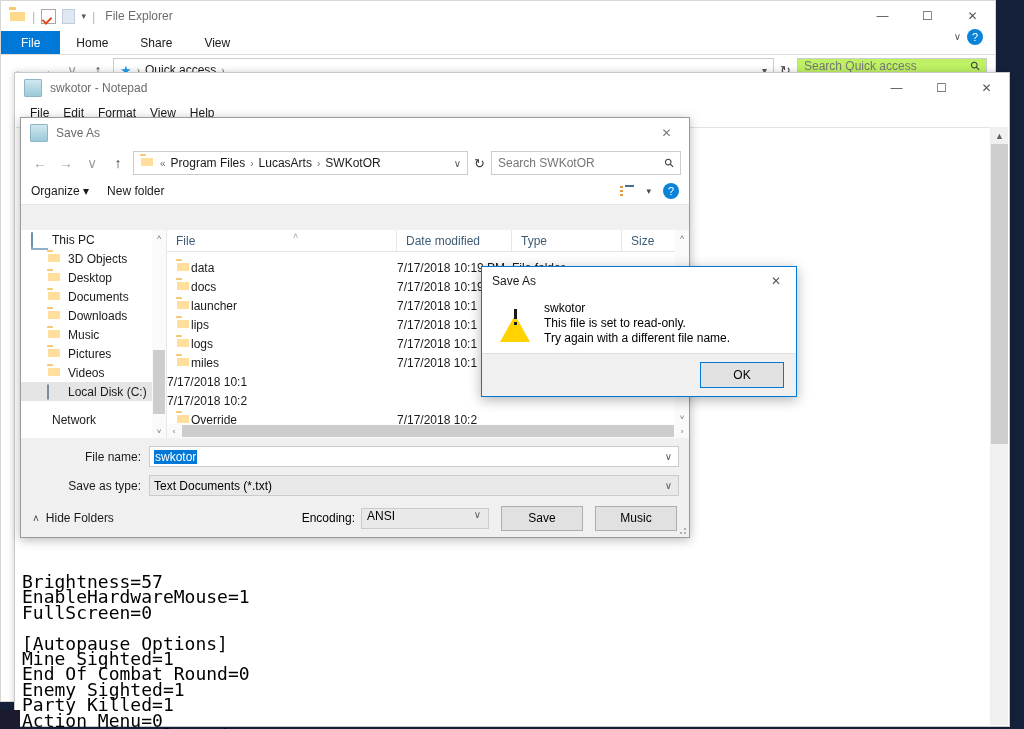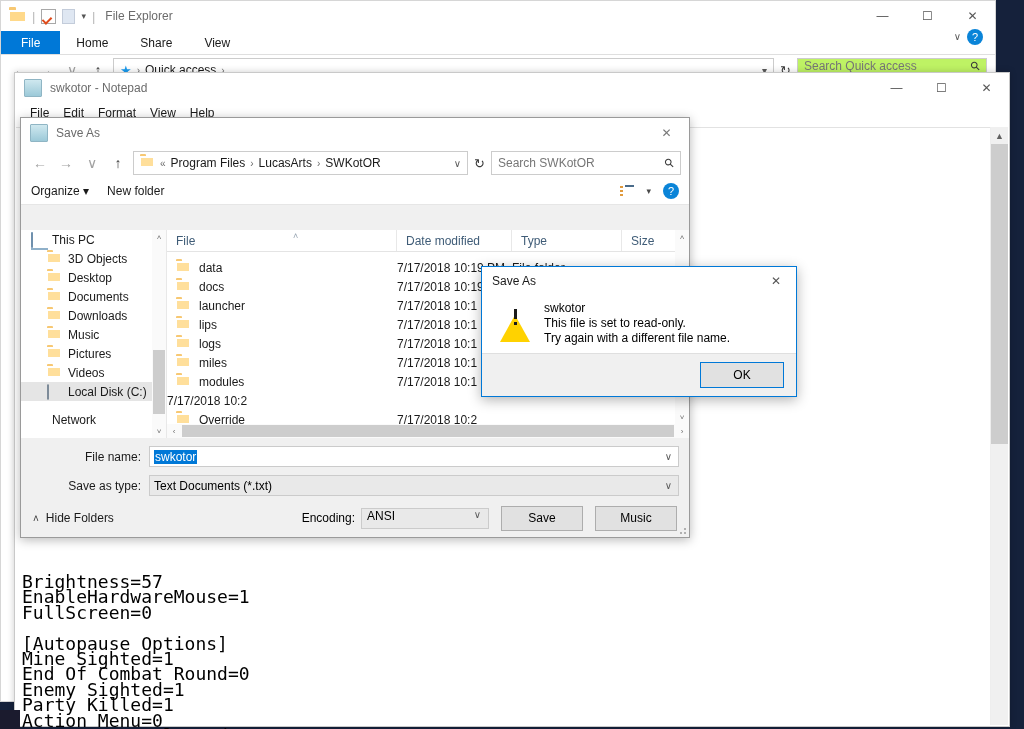--- a/index.html
+++ b/index.html
@@ -107,21 +107,21 @@
   .diskicon { width:14px;height:11px;background:linear-gradient(#cfd8e2,#9aa9ba);border:1px solid #7d8b99;border-radius:1px; }
   .navpane-scroll { position:absolute; right:0; top:0; bottom:0; width:14px; background:#fafafa; }
   .navpane-scroll .arr { height:14px; display:flex;align-items:center;justify-content:center;color:#707070;font-size:8px; }
   .navpane-scroll .thm { position:absolute; left:1px; right:1px; top:120px; height:64px; background:#cdcdcd; }
 
   .filepane { flex:1; position:relative; background:#fff; overflow:hidden; }
   .col-head { height:21px; display:flex; align-items:center; font-size:12px; color:#3f5c77; border-bottom:1px solid #e4e4e4; position:relative; }
   .col-head .ch { height:21px; display:flex; align-items:center; padding-left:9px; border-right:1px solid #e8e8e8; box-sizing:border-box; }
   .sort-caret { position:absolute; left:126px; top:1px; color:#9aa7b4; font-size:9px; }
   .frow { height:19px; display:flex; align-items:center; font-size:12px; color:#1a1a1a; }
-  .frow .c-name { width:230px; display:flex; align-items:center; gap:8px; padding-left:9px; box-sizing:border-box; }
+  .frow .c-name { width:230px; display:flex; align-items:center; padding-left:9px; box-sizing:border-box; }
   .frow .c-date { width:115px; color:#1a1a1a; }
   .frow .c-type { width:110px; color:#1a1a1a; }
   .frow .c-size { width:60px; }
   .file-vscroll { position:absolute; right:0; top:0; bottom:14px; width:14px; background:#fafafa; }
   .file-vscroll .arr { height:14px; display:flex;align-items:center;justify-content:center;color:#707070;font-size:8px; }
   .file-hscroll { position:absolute; left:0; right:0; bottom:0; height:14px; background:#fafafa; display:flex; align-items:center; }
   .file-hscroll .arr { width:14px; text-align:center; color:#707070; font-size:8px; }
   .file-hscroll .thm { flex:1; height:12px; background:#cdcdcd; margin:0 1px; }
 
   .sa-fields { position:absolute; left:0; right:0; top:320px; height:62px; background:#f0f0f0; }
@@ -403,24 +403,20 @@
         <div class="frow">
             <span class="c-name">
               <span class="ni-icon"><span class="fold"></span></span>
               <span>miles</span>
             </span>
             <span class="c-date">7/17/2018 10:1</span>
             <span class="c-type"></span>
             <span class="c-size"></span>
           </div>
         <div class="frow">
-            <span class="c-name">
-              <span class="ni-icon"><span class="fold"></span></span>
-              <span>modules</span>
-            </span>
             <span class="c-date">7/17/2018 10:1</span>
             <span class="c-type"></span>
             <span class="c-size"></span>
           </div>
         <div class="frow">
             <span class="c-date">7/17/2018 10:2</span>
             <span class="c-type"></span>
             <span class="c-size"></span>
           </div>
         <div class="frow">

